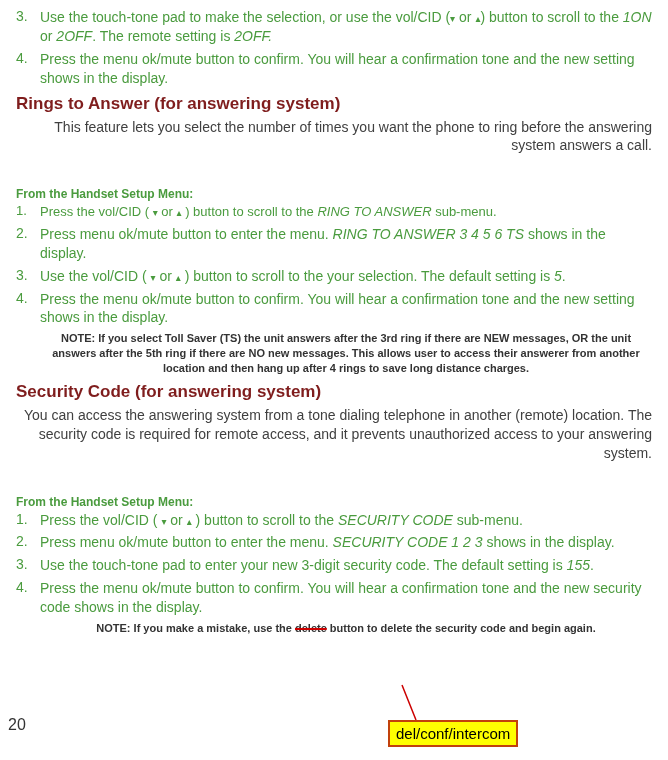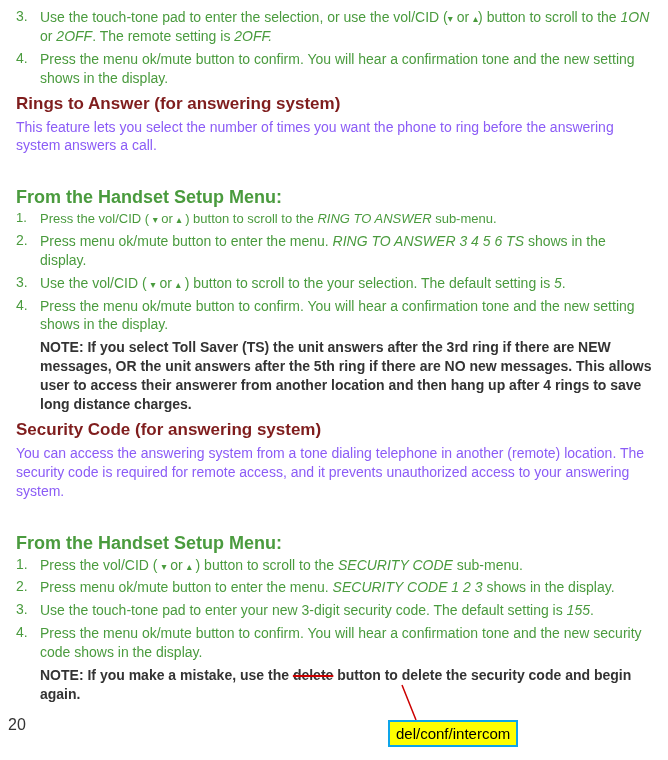--- a/index.html
+++ b/index.html
@@ -32,62 +32,64 @@
       flex: 1;
     }
     .heading {
       color: #7f1d1d;
       font-size: 17px;
       font-weight: bold;
       margin-top: 6px;
       margin-bottom: 4px;
     }
     .intro {
-      color: #8b5cf6;
+      color: #404040;
       font-size: 14px;
       line-height: 1.35;
       margin-bottom: 6px;
+      text-align: right;
     }
     .subheading {
       color: #4a9b3e;
-      font-size: 18px;
+      font-size: 12px;
       font-weight: bold;
       margin-bottom: 2px;
       margin-top: 32px;
     }
     .italic-bold {
       font-weight: normal;
       font-style: italic;
     }
     .note {
-      font-size: 14px;
+      font-size: 11px;
       font-weight: bold;
       line-height: 1.35;
       margin-left: 24px;
       margin-top: 2px;
       margin-bottom: 6px;
       color: #333;
+      text-align: center;
     }
     .page-num {
       position: absolute;
       left: 8px;
       bottom: 26px;
       font-size: 16px;
       color: #333;
       margin-top: 23px;
     }
     .strike {
       text-decoration: line-through;
       text-decoration-color: #c00;
       text-decoration-thickness: 2px;
     }
     .callout {
       position: absolute;
       background: #ffff00;
-      border: 2px solid #0ea5e9;
+      border: 2px solid #c2410c;
       padding: 3px 6px;
       font-size: 15px;
       color: #000;
     }
     .callout-line {
       position: absolute;
       stroke: #c00;
       stroke-width: 1.5;
     }
     .arrow-down::after {
@@ -99,21 +101,21 @@
       font-size: 10px;
     }
   </style>
 </head>
 <body>
 
 <div>
   <div class="list-item green">
     <span class="list-num">3.</span>
     <span class="list-text">
-      <span>Use the touch-tone pad to enter the selection, or use the vol/CID (</span><span class="arrow-down"></span><span> or </span><span class="arrow-up"></span><span>) button to scroll to the </span><span class="italic-bold">1ON</span><span> or </span><span class="italic-bold">2OFF</span><span>. The remote setting is </span><span class="italic-bold">2OFF.</span>
+      <span>Use the touch-tone pad to make the selection, or use the vol/CID (</span><span class="arrow-down"></span><span> or </span><span class="arrow-up"></span><span>) button to scroll to the </span><span class="italic-bold">1ON</span><span> or </span><span class="italic-bold">2OFF</span><span>. The remote setting is </span><span class="italic-bold">2OFF.</span>
     </span>
   </div>
   <div class="list-item green">
     <span class="list-num">4.</span>
     <span class="list-text">Press the menu ok/mute button to confirm. You will hear a confirmation tone and the new setting shows in the display.</span>
   </div>
 </div>
 
 <div class="heading">Rings to Answer (for answering system)</div>
 <div class="intro">This feature lets you select the number of times you want the phone to ring before the answering system answers a call.</div>

